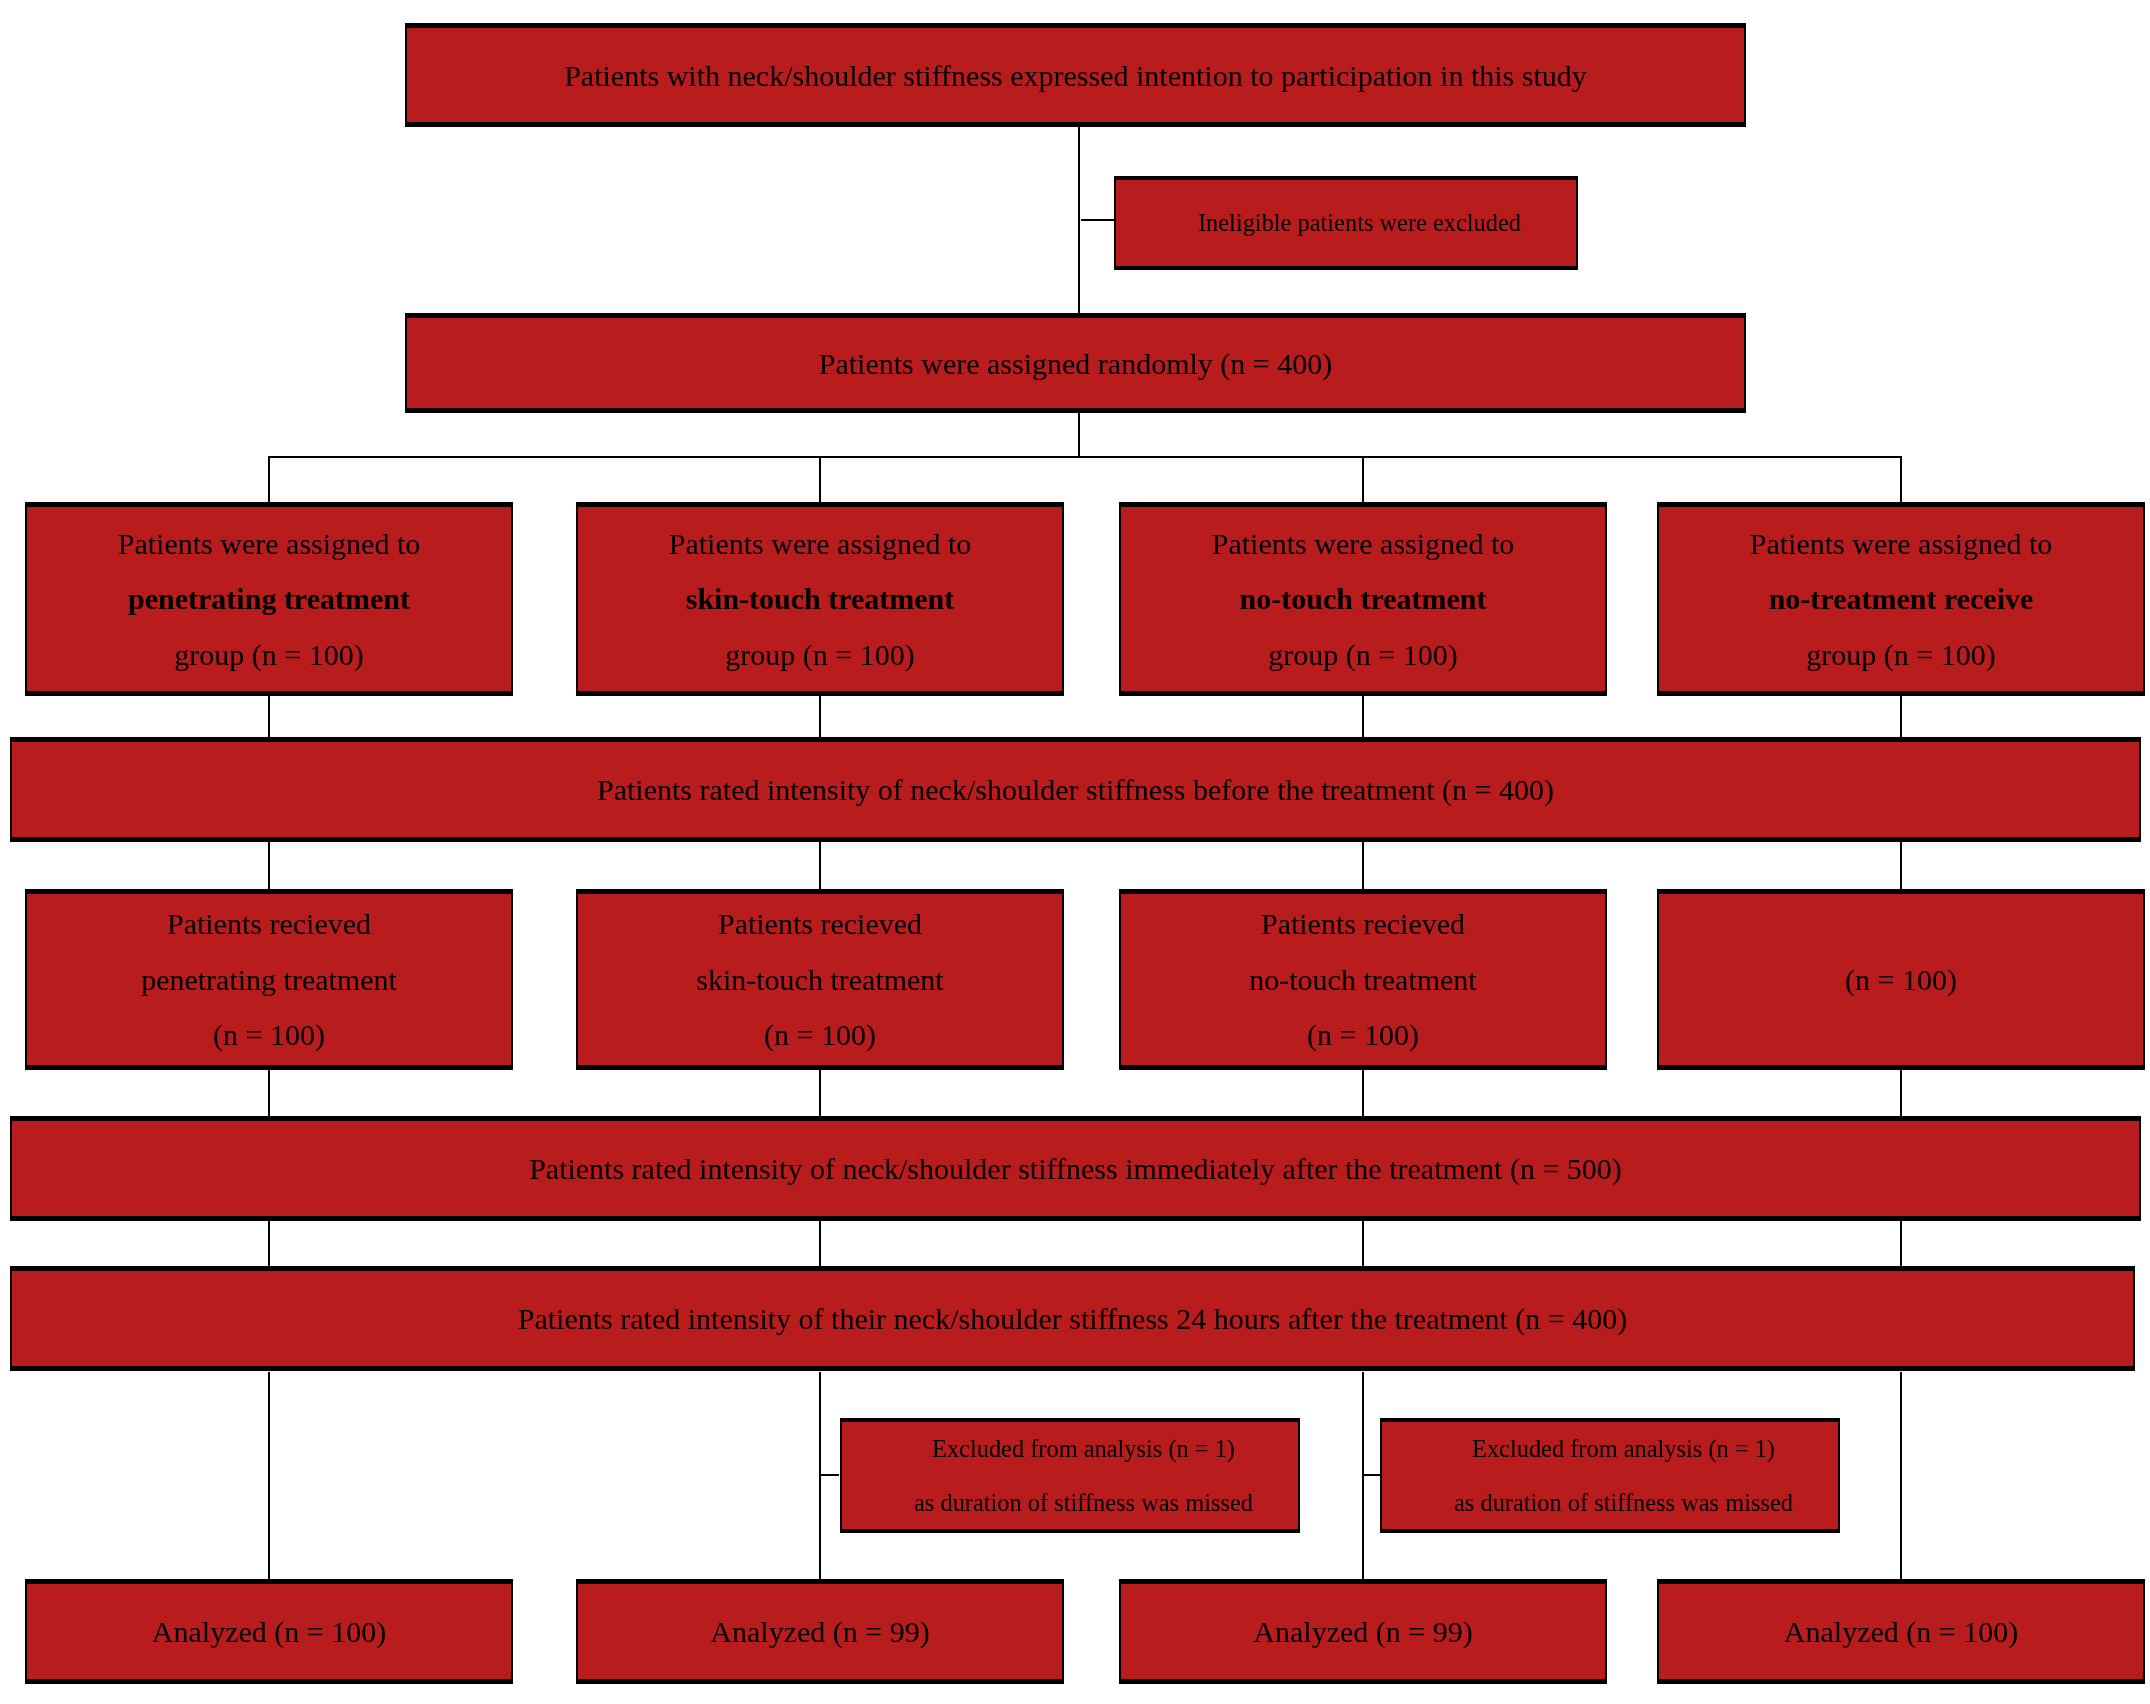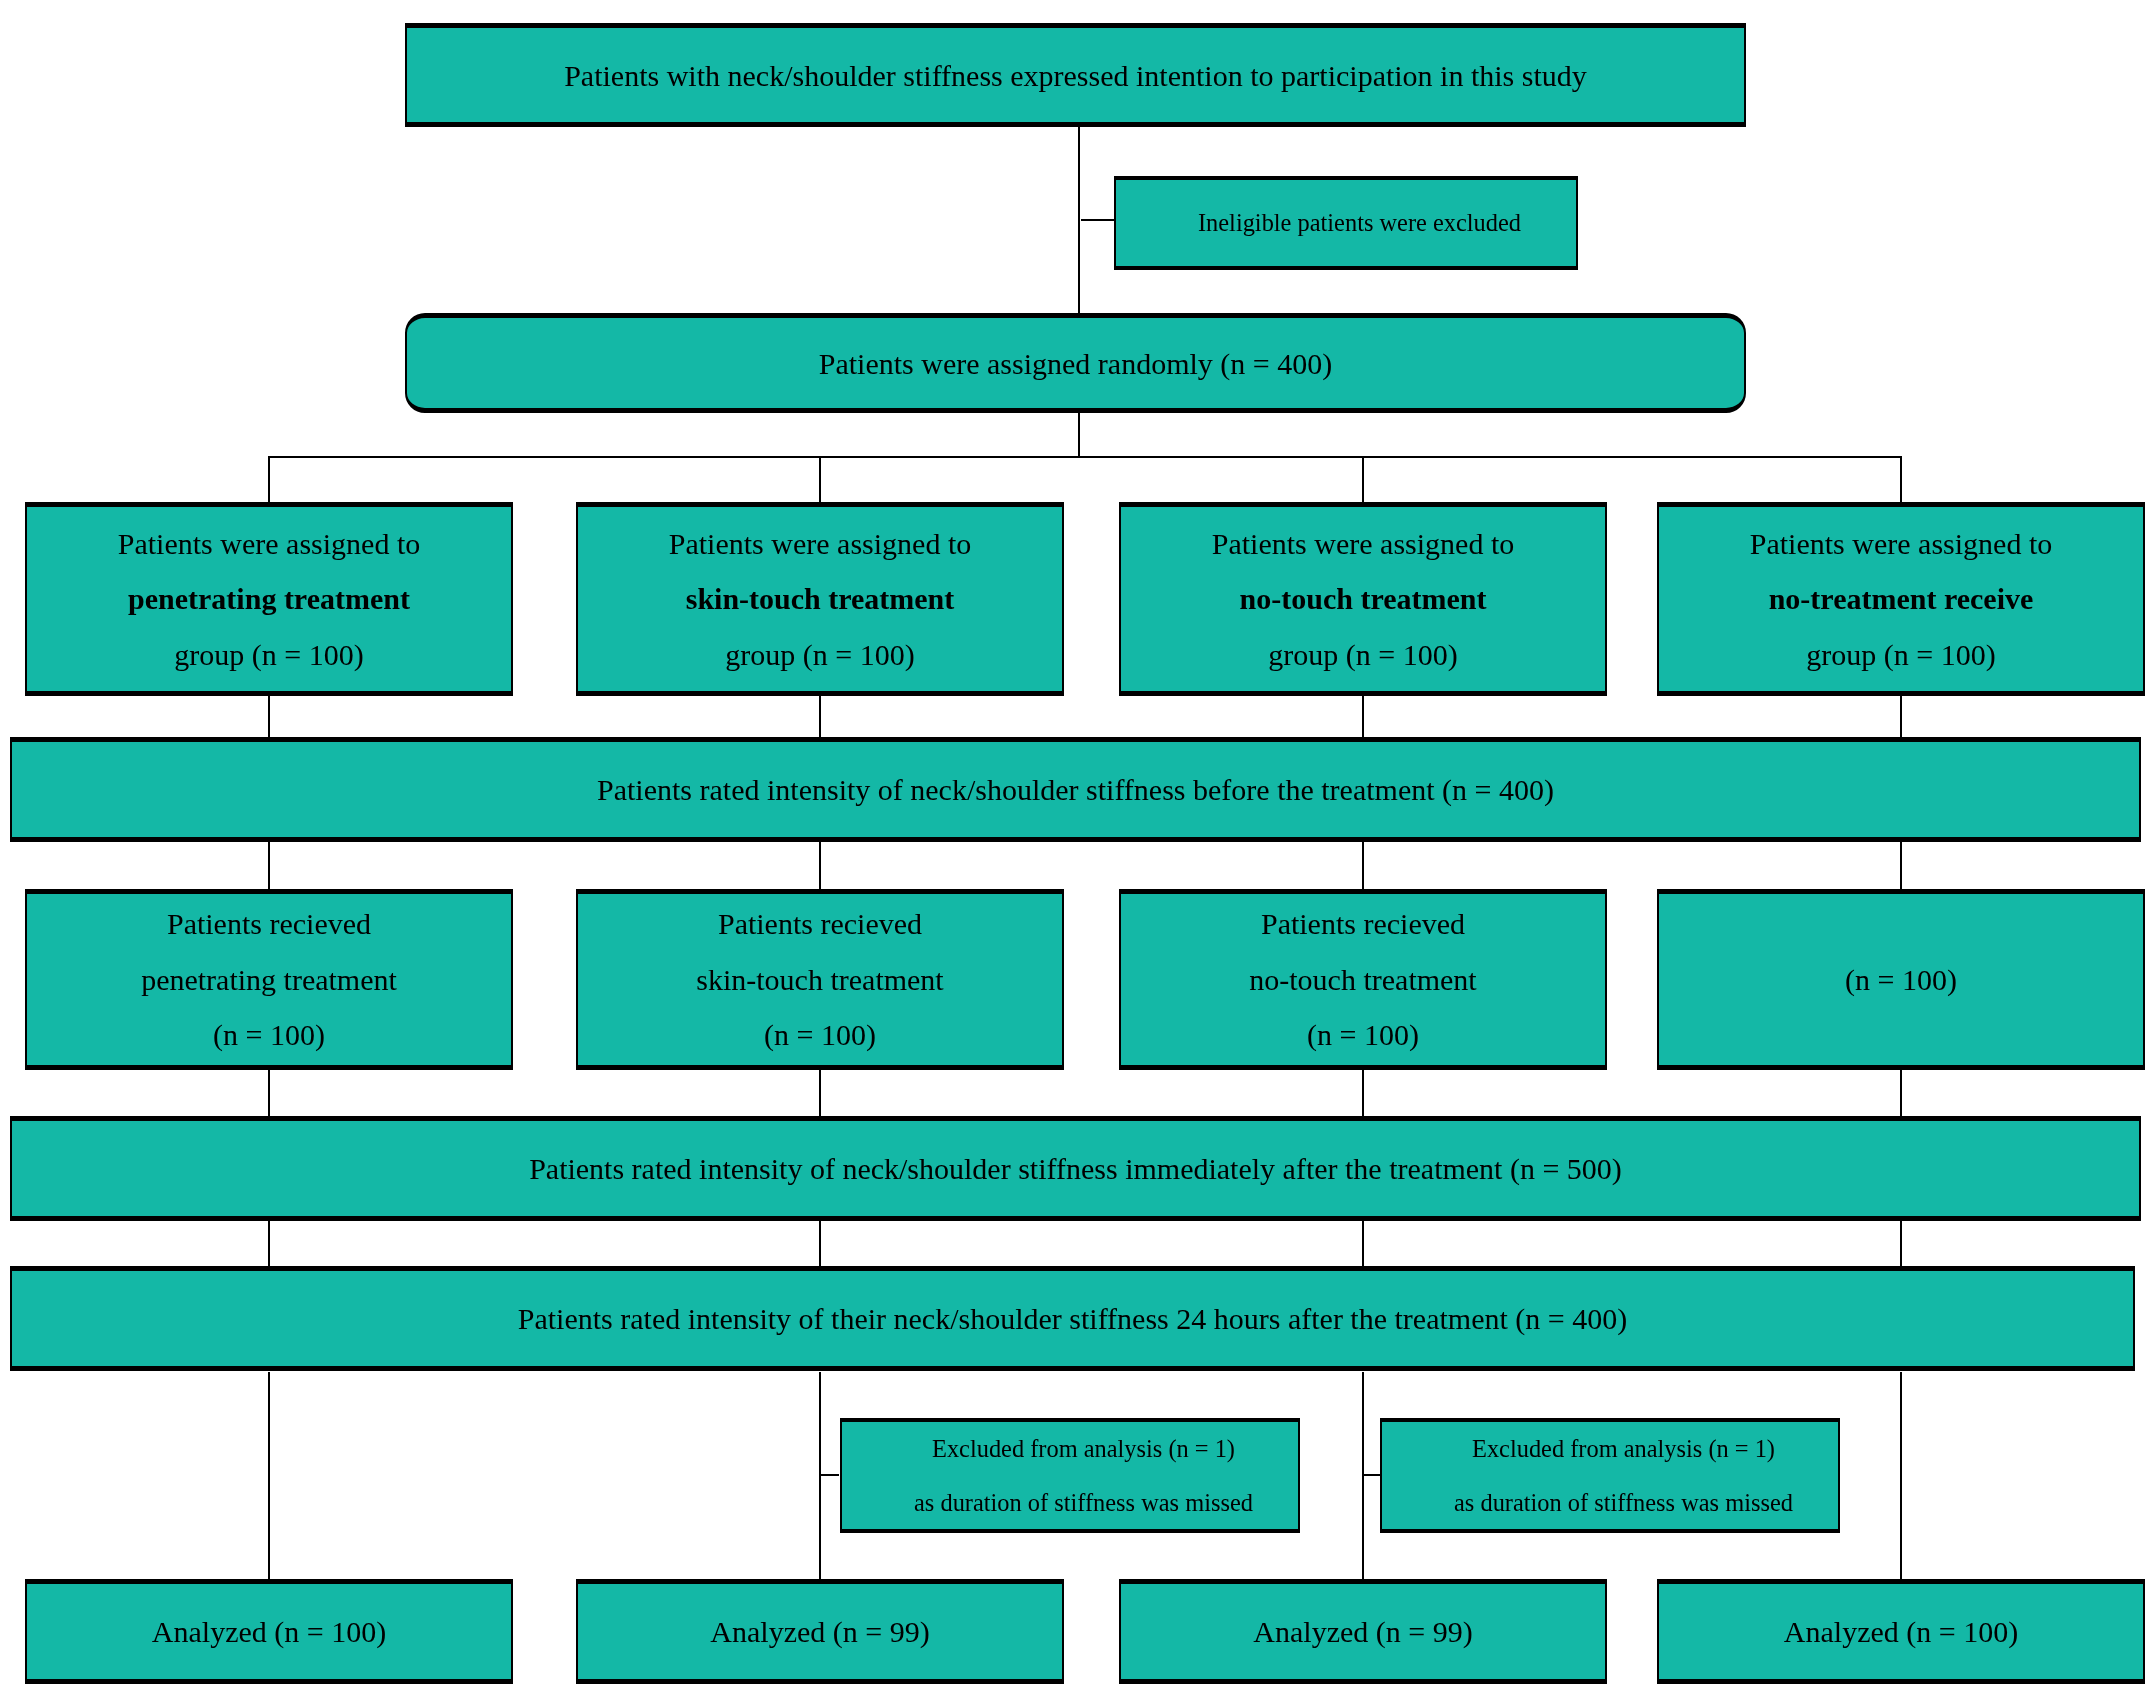--- a/index.html
+++ b/index.html
@@ -8,21 +8,21 @@
     width: 2151px;
     height: 1704px;
     background: #ffffff;
     font-family: "Liberation Serif", serif;
     color: #000000;
     overflow: hidden;
   }
   .box {
     position: absolute;
     box-sizing: border-box;
-    background: #14b8a6;
+    background: #b91c1c;
     border: 2.8px solid #000000;
     border-top-width: 5px;
     border-bottom-width: 5px;
     display: flex;
     flex-direction: column;
     align-items: center;
     justify-content: center;
     text-align: center;
   }
   .box .line { display: block; white-space: nowrap; }
@@ -44,21 +44,21 @@
   </div>
 
   <div class="vline" style="left:1078px; top:127px; height:186px;"></div>
 
   <div class="hline" style="left:1081px; top:219px; width:33px;"></div>
 
   <div class="box small" style="left:1114px; top:176px; width:464px; height:94px; border-top-width:4.4px; border-bottom-width:4.4px;">
     <span class="line">Ineligible patients were excluded</span>
   </div>
 
-  <div class="box single" style="left:405px; top:313px; width:1341px; height:100px;border-radius:20px;">
+  <div class="box single" style="left:405px; top:313px; width:1341px; height:100px;">
     <span class="line">Patients were assigned randomly (n = 400)</span>
   </div>
 
   <div class="vline" style="left:1078px; top:413px; height:43px;"></div>
   <div class="hline" style="left:268px; top:456px; width:1634px;"></div>
   <div class="vline" style="left:268px;  top:456px; height:46px;"></div>
   <div class="vline" style="left:819px; top:456px; height:46px;"></div>
   <div class="vline" style="left:1362px; top:456px; height:46px;"></div>
   <div class="vline" style="left:1900px; top:456px; height:46px;"></div>
 

